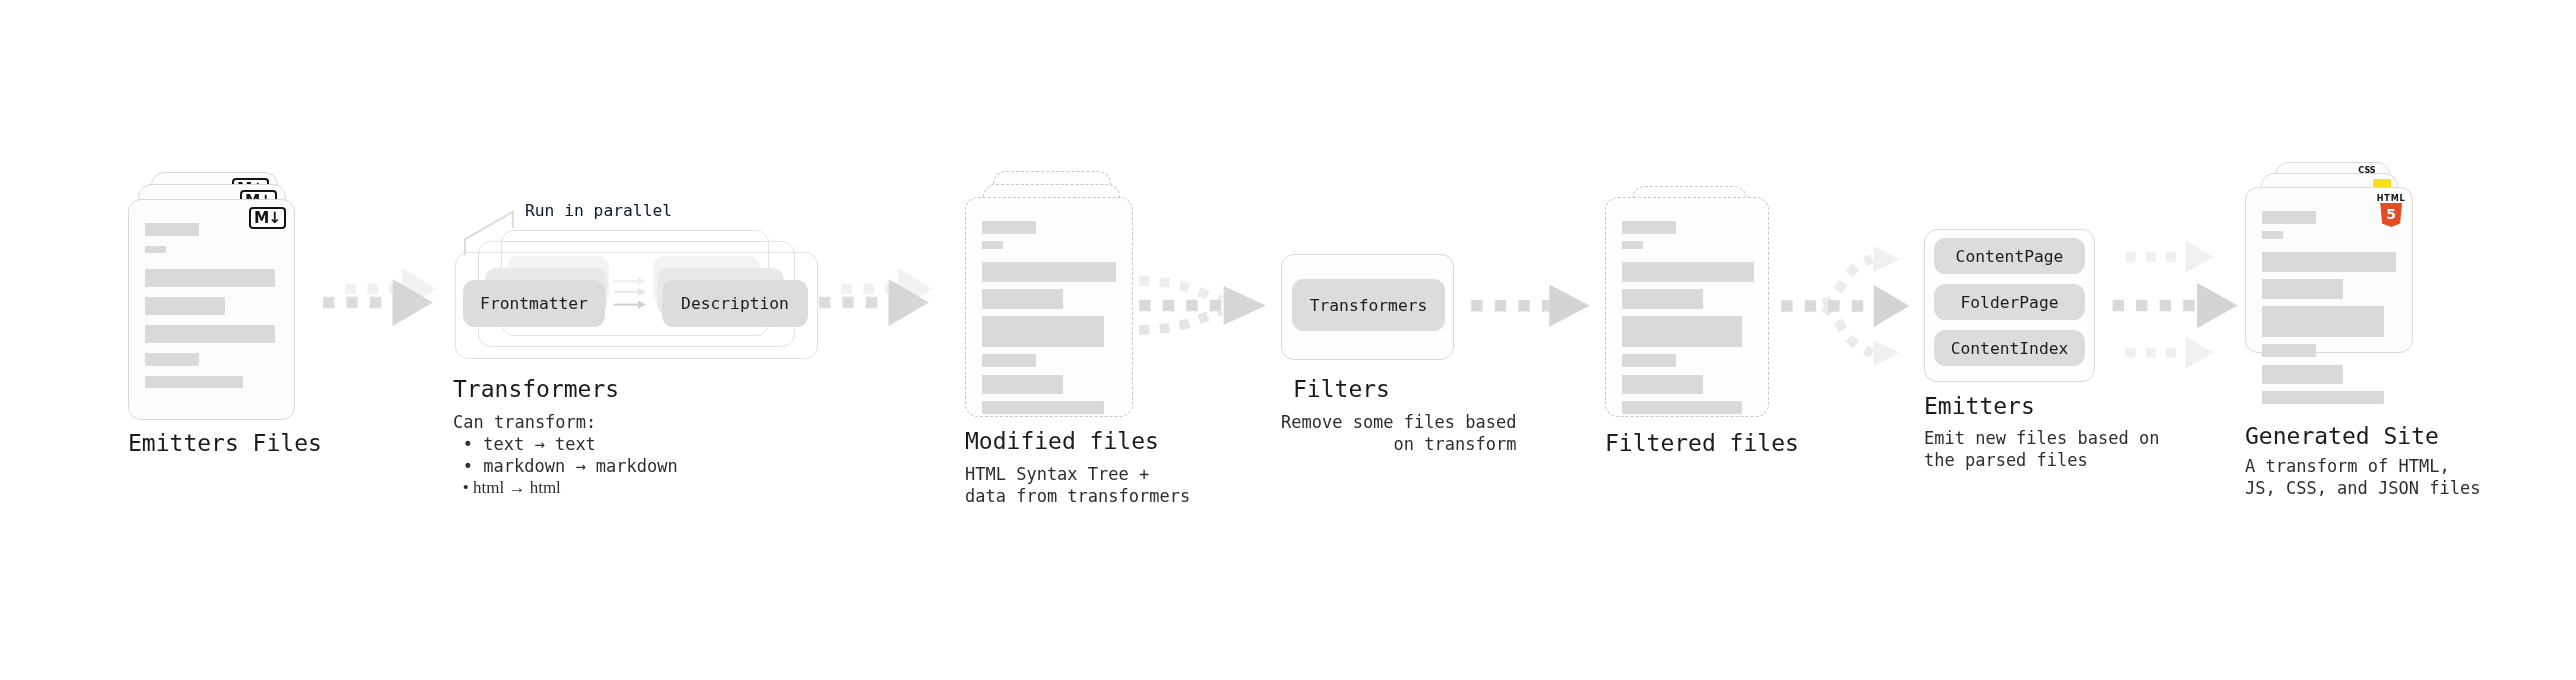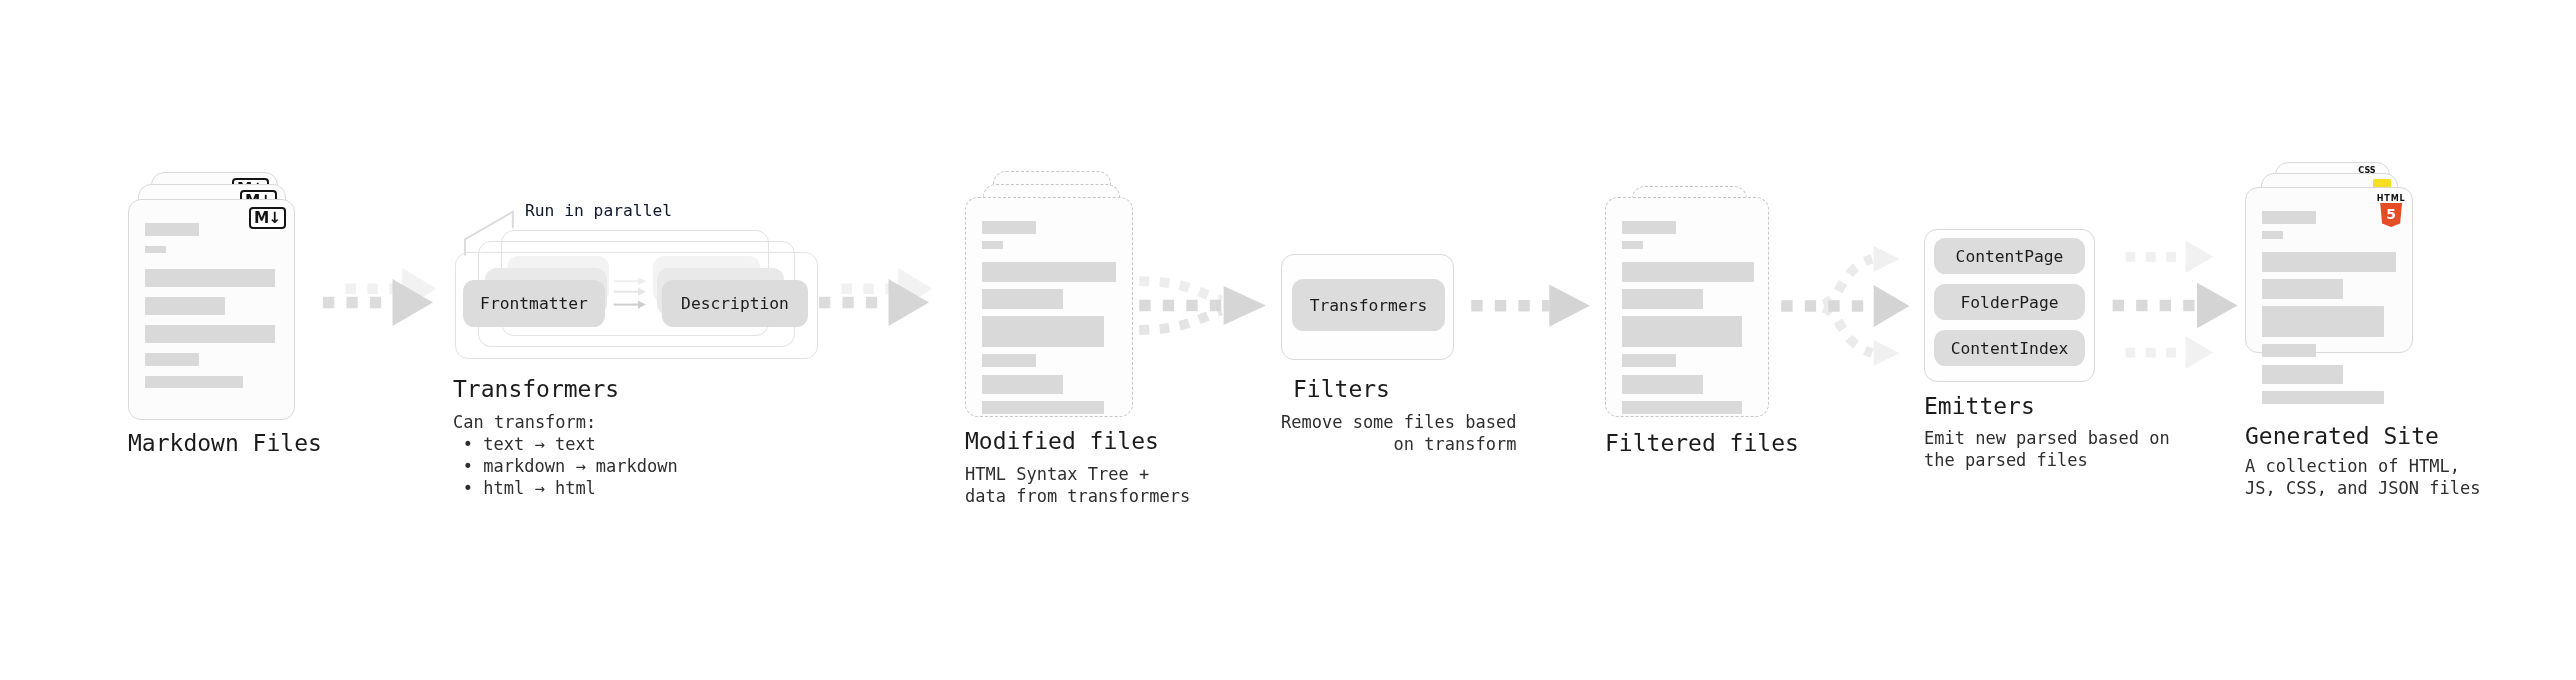--- a/index.html
+++ b/index.html
@@ -54,21 +54,21 @@
       <div class="bars" style="gap:9.8px;">
         <span class="bar" style="width:54px;height:13px"></span>
         <span class="bar" style="width:21px;height:7.3px"></span>
         <span class="bar" style="width:130px;height:18px;margin-top:6.5px"></span>
         <span class="bar" style="width:80px;height:18px"></span>
         <span class="bar" style="width:130px;height:18px"></span>
         <span class="bar" style="width:54px;height:13px"></span>
         <span class="bar" style="width:98px;height:12.2px"></span>
       </div>
     </div>
-    <div class="stage-heading" style="left:128px;top:429px;">Markdown Files</div>
+    <div class="stage-heading" style="left:128px;top:429px;">Emitters Files</div>
   </div>
 
   <svg style="left:321px;top:258px;" width="122" height="89" viewBox="0 0 150 110">
     <path d="M30,38 H100" stroke="#f1f1f1" stroke-width="13" stroke-dasharray="13 14" fill="none"></path>
     <polygon points="100,12 142,38 100,64" fill="#f2f2f2"></polygon>
     <path d="M2,55 H88" stroke="#dcdcdc" stroke-width="14" stroke-dasharray="14 15" fill="none"></path>
     <polygon points="88,26 138,55 88,84" fill="#d6d6d6"></polygon>
   </svg>
 
   <div>
@@ -96,21 +96,21 @@
 
     <div class="pill ghost2" style="left:653px;top:256px;width:107px;height:47px;"></div>
     <div class="pill ghost1" style="left:657px;top:268px;width:127px;height:47px;"></div>
     <div class="pill" style="left:662px;top:280px;width:146px;height:47px;">Description</div>
 
     <div class="stage-heading" style="left:453px;top:375px;">Transformers</div>
     <div class="stage-desc" style="left:453px;top:411px;">
       <div>Can transform:</div>
       <div style="padding-left:9.8px;">• text → text</div>
       <div style="padding-left:9.8px;">• markdown → markdown</div>
-      <div style="padding-left:9.8px;">• html → html</div>
+      <div style="padding-left:9.8px;font-family:Liberation Serif, serif;">• html → html</div>
     </div>
   </div>
 
   <svg style="left:817px;top:258px;" width="122" height="89" viewBox="0 0 150 110">
     <path d="M30,38 H100" stroke="#f1f1f1" stroke-width="13" stroke-dasharray="13 14" fill="none"></path>
     <polygon points="100,12 142,38 100,64" fill="#f2f2f2"></polygon>
     <path d="M2,55 H88" stroke="#dcdcdc" stroke-width="14" stroke-dasharray="14 15" fill="none"></path>
     <polygon points="88,26 138,55 88,84" fill="#d6d6d6"></polygon>
   </svg>
 
@@ -184,21 +184,21 @@
     <polygon points="118,50 162,76 118,102" fill="#d4d4d4"></polygon>
   </svg>
 
   <div>
     <div class="outline-box" style="left:1924px;top:229px;width:171px;height:153px;"></div>
     <div class="pill" style="left:1934px;top:238px;width:151px;height:36px;">ContentPage</div>
     <div class="pill" style="left:1934px;top:284px;width:151px;height:36px;">FolderPage</div>
     <div class="pill" style="left:1934px;top:330px;width:151px;height:36px;">ContentIndex</div>
     <div class="stage-heading" style="left:1924px;top:392px;">Emitters</div>
     <div class="stage-desc" style="left:1924px;top:427px;">
-      <div>Emit new parsed based on</div>
+      <div>Emit new files based on</div>
       <div>the parsed files</div>
     </div>
   </div>
 
   <svg style="left:2111px;top:234px;" width="142" height="143" viewBox="0 0 175 176">
     <path d="M18,28 H92" stroke="#f0f0f0" stroke-width="12" stroke-dasharray="12 13" fill="none"></path>
     <polygon points="92,8 126,28 92,48" fill="#f1f1f1"></polygon>
     <path d="M2,88 H106" stroke="#d9d9d9" stroke-width="14" stroke-dasharray="14 15" fill="none"></path>
     <polygon points="106,60 156,88 106,116" fill="#d4d4d4"></polygon>
     <path d="M18,146 H92" stroke="#f0f0f0" stroke-width="12" stroke-dasharray="12 13" fill="none"></path>
@@ -226,19 +226,19 @@
         <span class="bar" style="width:134px;height:19.5px;margin-top:6.5px"></span>
         <span class="bar" style="width:81px;height:19.5px"></span>
         <span class="bar" style="width:122px;height:31px"></span>
         <span class="bar" style="width:54px;height:13px"></span>
         <span class="bar" style="width:81px;height:19.5px"></span>
         <span class="bar" style="width:122px;height:13px"></span>
       </div>
     </div>
     <div class="stage-heading" style="left:2245px;top:422px;">Generated Site</div>
     <div class="stage-desc" style="left:2245px;top:455px;">
-      <div>A collection of HTML,</div>
+      <div>A transform of HTML,</div>
       <div>JS, CSS, and JSON files</div>
     </div>
   </div>
 
 </div>
 
 
 </body></html>

